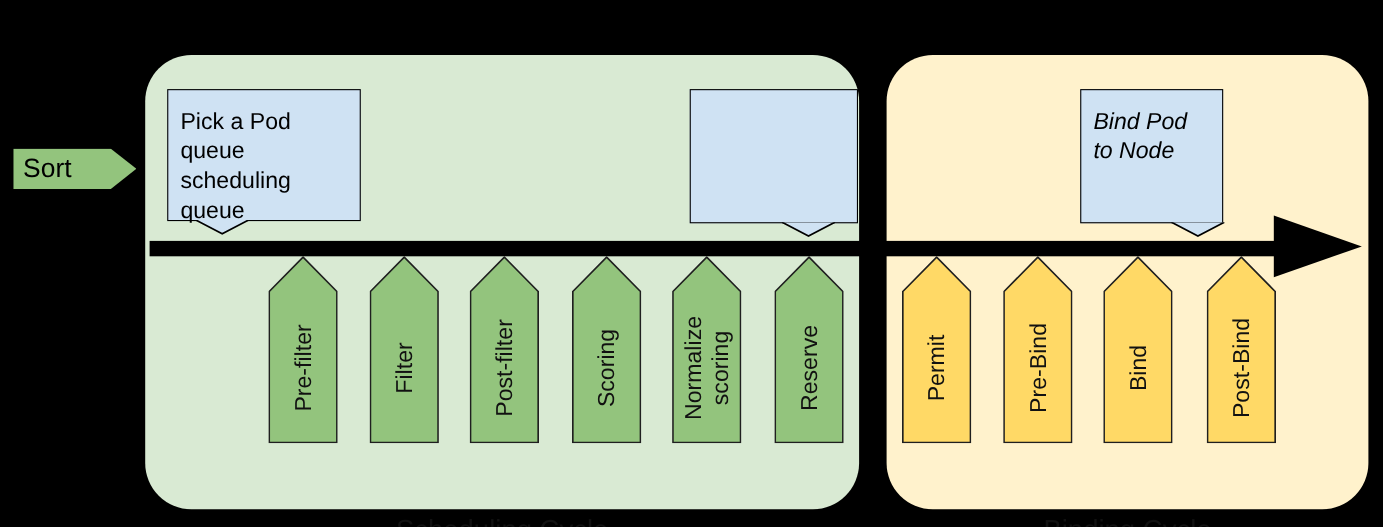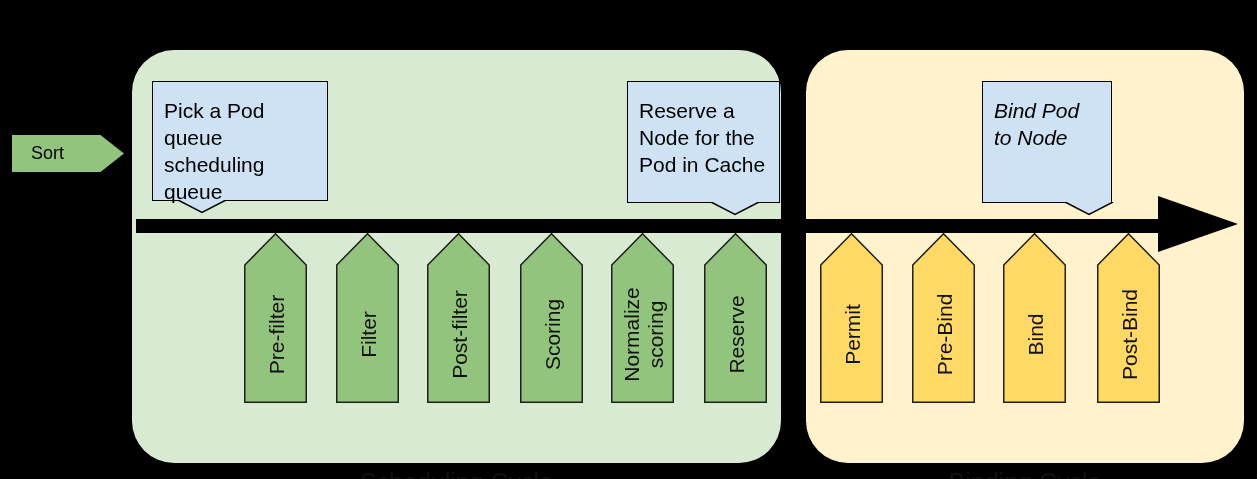--- a/index.html
+++ b/index.html
@@ -20,21 +20,21 @@
     font-size:25px;line-height:30px;color:#111;
   }
 
   
   .sort-arrow{
     left:12px;top:135px;width:112px;height:37px;
     background:var(--green-shape);
     clip-path:polygon(0 0,79% 0,100% 50%,79% 100%,0 100%);
     display:flex;align-items:center;
   }
-  .sort-arrow span{padding-left:19px;font-size:18px;}
+  .sort-arrow span{padding-left:9px;font-size:24px;}
 
   
   .timeline-bar{left:136px;top:219px;width:1030px;height:14px;background:#000;z-index:6;}
   .timeline-head{
     left:1158px;top:196px;width:0;height:0;z-index:7;
     border-top:28px solid transparent;border-bottom:28px solid transparent;
     border-left:80px solid #000;
   }
 
   
@@ -76,21 +76,20 @@
 
 <div class="callout" style="left:152px;width:176px;height:120px;">
   <div>Pick a Pod queue scheduling queue</div>
   <svg class="tail" style="left:24px;" width="50" height="14">
     <polygon points="1,0 25,12.5 49,0" fill="#cfe2f3"></polygon>
     <polyline points="1,0 25,12.5 49,0" fill="none" stroke="#000" stroke-width="1.5"></polyline>
   </svg>
 </div>
 
 <div class="callout" style="left:627px;width:153px;height:122px;">
-  <div>Reserve a Node for the Pod in Cache</div>
   <svg class="tail" style="left:82px;" width="50" height="14">
     <polygon points="1,0 25,12.5 49,0" fill="#cfe2f3"></polygon>
     <polyline points="1,0 25,12.5 49,0" fill="none" stroke="#000" stroke-width="1.5"></polyline>
   </svg>
 </div>
 
 <div class="callout" style="left:982px;width:130px;height:122px;font-style:italic;">
   <div>Bind Pod to Node</div>
   <svg class="tail" style="left:81px;" width="50" height="14">
     <polygon points="1,0 25,12.5 49,0" fill="#cfe2f3"></polygon>

